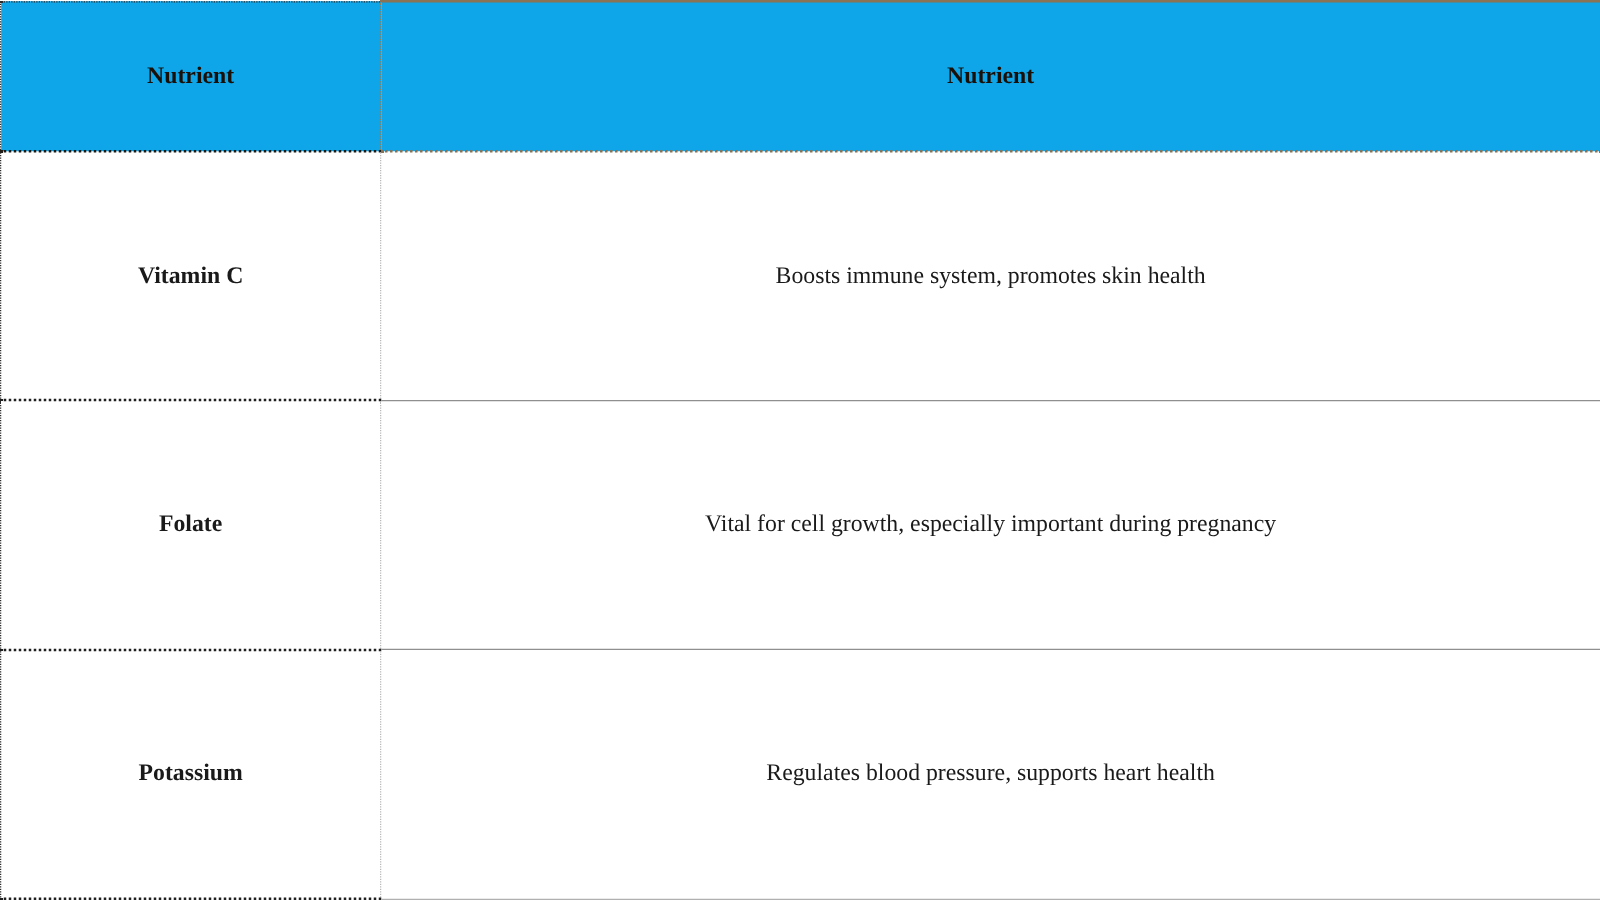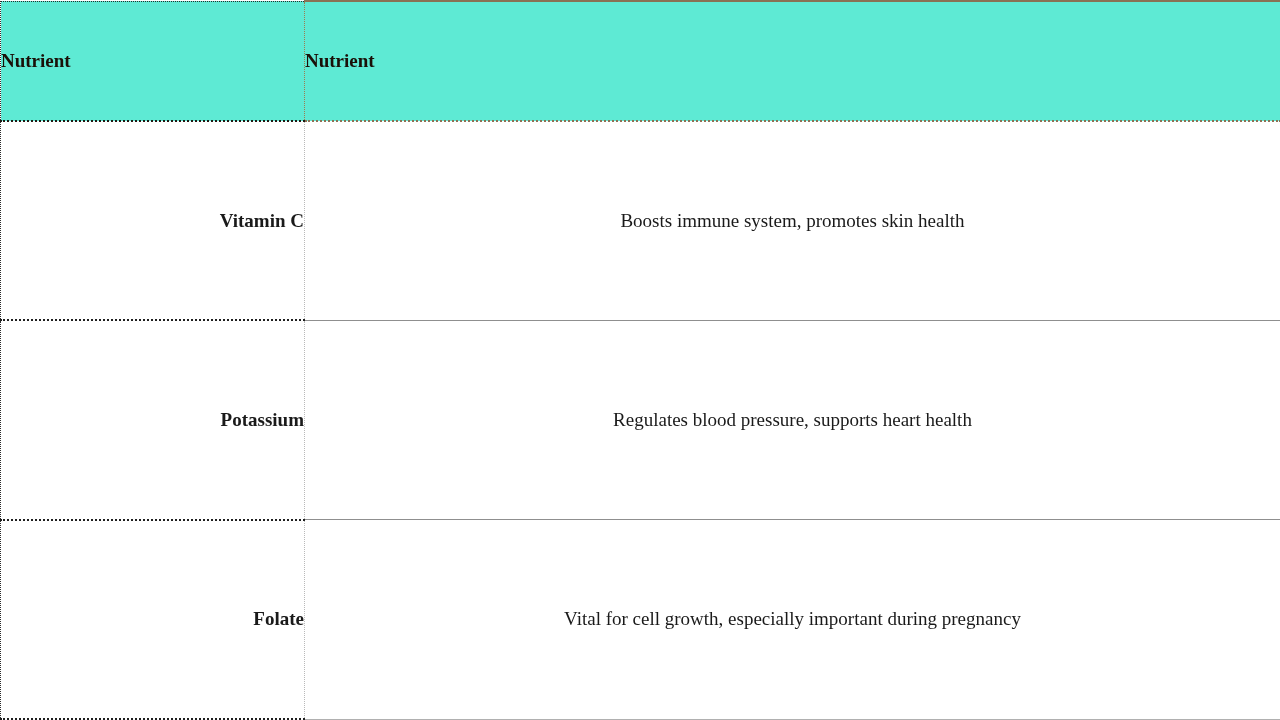--- a/index.html
+++ b/index.html
@@ -26,22 +26,22 @@
   
   .col-nutrient { width: 304px; }
   .col-benefits { width: 976px; }
 
   
   #nutrient-table thead tr {
     height: 120px;
   }
 
   #nutrient-table thead th {
-    background: #5eead4;
-    text-align: left;
+    background: #0ea5e9;
+    text-align: center;
     vertical-align: middle;
     font-weight: bold;
     font-size: 19px;
     color: #1a1008;
     padding: 0;
     margin: 12px;
   }
 
   th.th-nutrient {
     border-top: 1px dotted #2b2b2b;
@@ -65,21 +65,21 @@
   #nutrient-table tbody td {
     vertical-align: middle;
     padding: 0;
     margin: 0;
     font-size: 19px;
     color: #1a1a1a;
   }
 
   td.cell-nutrient {
     font-weight: bold;
-    text-align: right;
+    text-align: center;
     padding-left: 13px;
     border-left: 1px dotted #2b2b2b;
     border-right: 1px dotted #b9b9b9;
     border-bottom: 2px dotted #1f1f1f;
     border-top: none;
     color: #111111;
   }
 
   td.cell-benefits {
     font-weight: normal;
@@ -113,21 +113,21 @@
       <th class="th-nutrient">Nutrient</th>
       <th class="th-benefits">Nutrient</th>
     </tr>
   </thead>
   <tbody>
     <tr>
       <td class="cell-nutrient">Vitamin C</td>
       <td class="cell-benefits">Boosts immune system, promotes skin health</td>
     </tr>
     <tr>
+      <td class="cell-nutrient">Folate</td>
+      <td class="cell-benefits">Vital for cell growth, especially important during pregnancy</td>
+    </tr>
+    <tr>
       <td class="cell-nutrient">Potassium</td>
       <td class="cell-benefits">Regulates blood pressure, supports heart health</td>
-    </tr>
-    <tr>
-      <td class="cell-nutrient">Folate</td>
-      <td class="cell-benefits">Vital for cell growth, especially important during pregnancy</td>
     </tr>
   </tbody>
 </table>
 
 </body></html>

